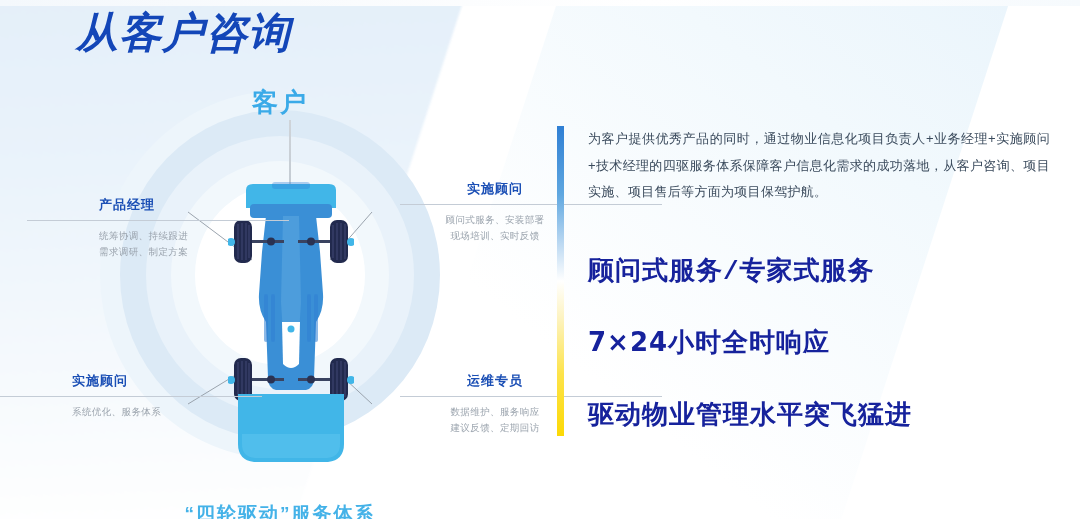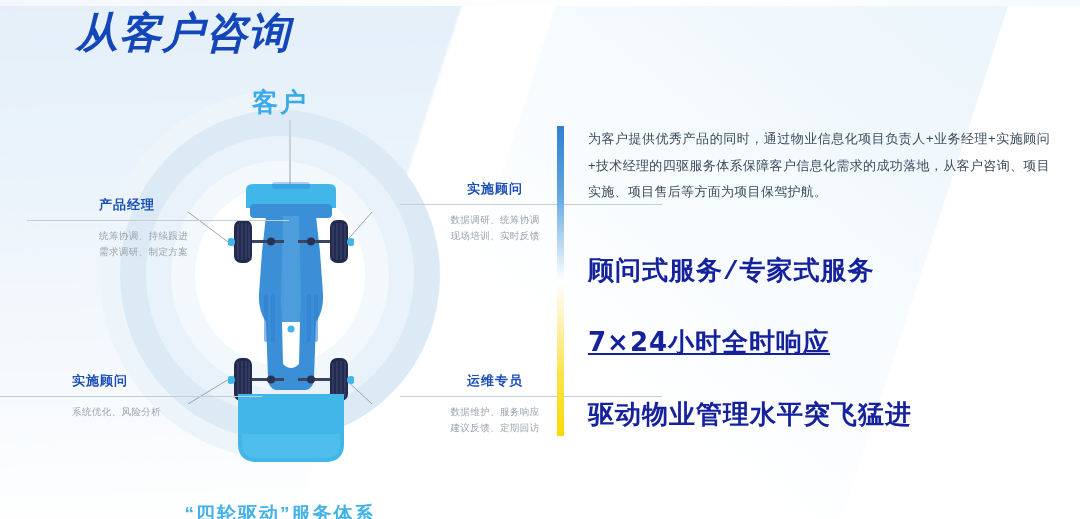--- a/index.html
+++ b/index.html
@@ -116,21 +116,21 @@
     text-align:justify;
   }
 
   .headline {
     position:absolute; left:32px;
     font-size:26px; font-weight:bold; color:#16229c; letter-spacing:1px;
     white-space:nowrap;
     font-family:"DejaVu Sans","Liberation Sans",sans-serif;
   }
   .h1 { top:253px;font-family:Liberation Mono, monospace; }
-  .h2 { top:325px;text-decoration:underline; }
+  .h2 { top:325px; }
   .h3 { top:397px; }
 </style>
 </head>
 <body>
 
 <div class="bg-wrap">
   <div class="bg-diag-left"></div>
   <div class="bg-diag-mid"></div>
   <div class="bg-diag-right"></div>
   <div class="bg-top-strip"></div>
@@ -234,28 +234,28 @@
   <div class="qlabel q-left q-pm">
     <div class="q-title">产品经理</div>
     <div class="q-rule"></div>
     <div class="q-desc">统筹协调、持续跟进</div>
     <div class="q-desc">需求调研、制定方案</div>
   </div>
 
   <div class="qlabel q-right q-ic">
     <div class="q-title">实施顾问</div>
     <div class="q-rule"></div>
-    <div class="q-desc">数据调研、统筹协调</div>
+    <div class="q-desc">顾问式服务、安装部署</div>
     <div class="q-desc">现场培训、实时反馈</div>
   </div>
 
   <div class="qlabel q-left q-tt">
     <div class="q-title">实施顾问</div>
     <div class="q-rule"></div>
-    <div class="q-desc">系统优化、风险分析</div>
+    <div class="q-desc">系统优化、服务体系</div>
   </div>
 
   <div class="qlabel q-right q-ops">
     <div class="q-title">运维专员</div>
     <div class="q-rule"></div>
     <div class="q-desc">数据维护、服务响应</div>
     <div class="q-desc">建议反馈、定期回访</div>
   </div>
 
   <div class="caption">“四轮驱动”服务体系</div>

